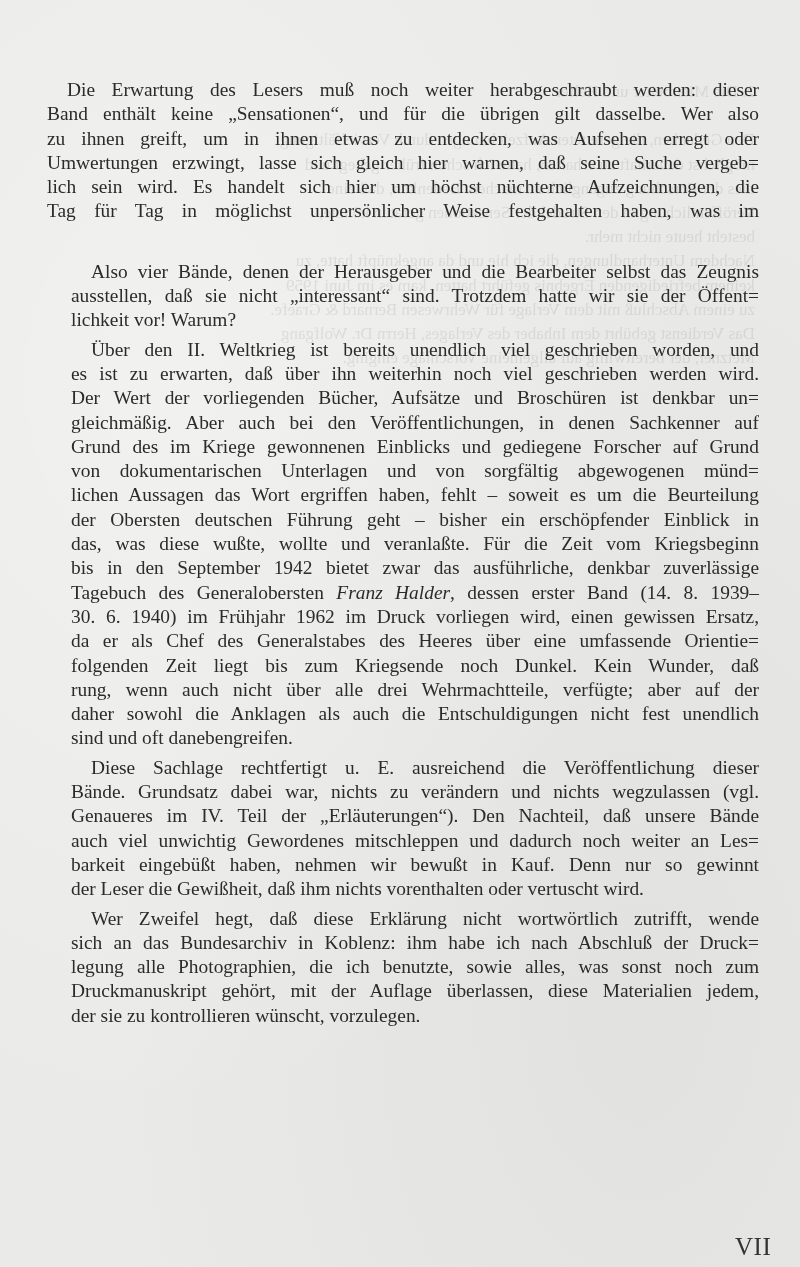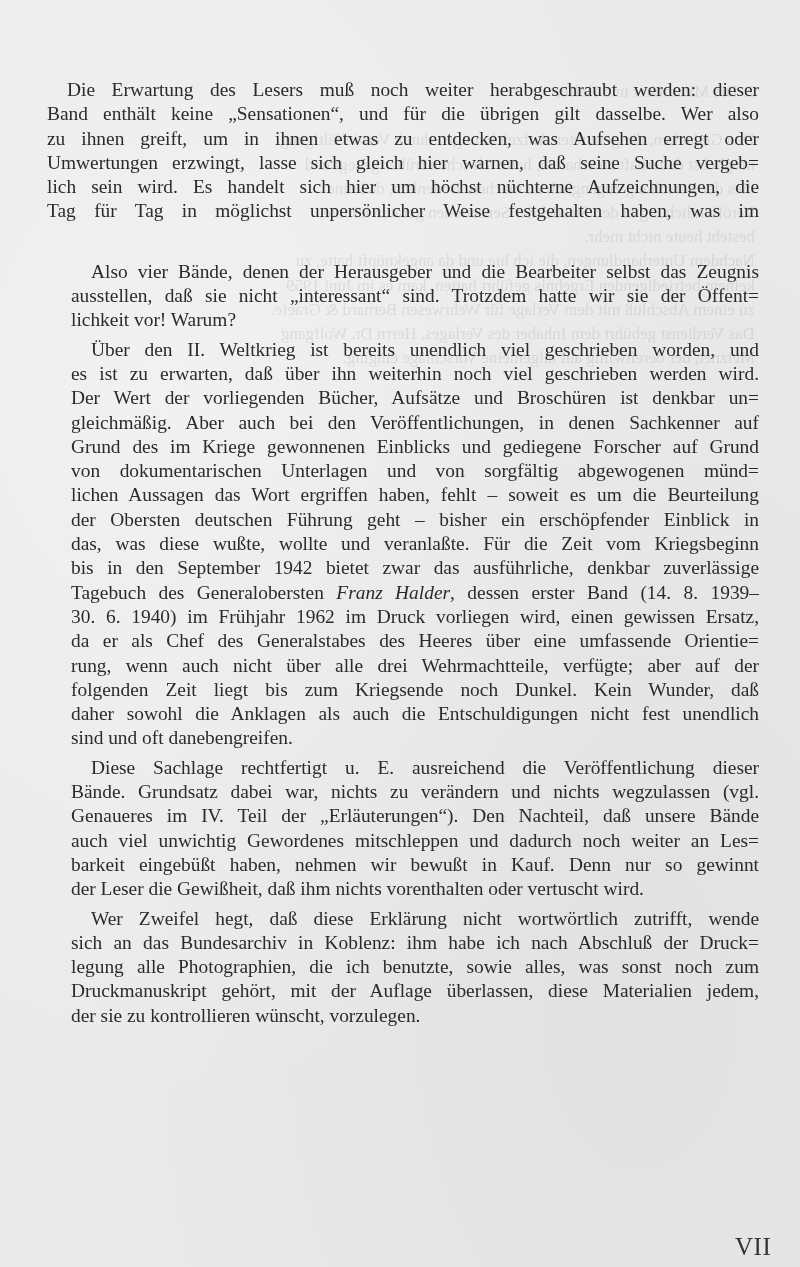--- a/index.html
+++ b/index.html
@@ -91,22 +91,22 @@
         <span class="line">gleichmäßig. Aber auch bei den Veröffentlichungen, in denen Sachkenner auf</span>
         <span class="line">Grund des im Kriege gewonnenen Einblicks und gediegene Forscher auf Grund</span>
         <span class="line">von dokumentarischen Unterlagen und von sorgfältig abgewogenen münd=</span>
         <span class="line">lichen Aussagen das Wort ergriffen haben, fehlt – soweit es um die Beurteilung</span>
         <span class="line">der Obersten deutschen Führung geht – bisher ein erschöpfender Einblick in</span>
         <span class="line">das, was diese wußte, wollte und veranlaßte. Für die Zeit vom Kriegsbeginn</span>
         <span class="line">bis in den September 1942 bietet zwar das ausführliche, denkbar zuverlässige</span>
         <span class="line"><span>Tagebuch des Generalobersten </span><span class="it">Franz Halder</span><span>, dessen erster Band (14. 8. 1939–</span></span>
         <span class="line">30. 6. 1940) im Frühjahr 1962 im Druck vorliegen wird, einen gewissen Ersatz,</span>
         <span class="line">da er als Chef des Generalstabes des Heeres über eine umfassende Orientie=</span>
+        <span class="line">folgenden Zeit liegt bis zum Kriegsende noch Dunkel. Kein Wunder, daß</span>
         <span class="line">rung, wenn auch nicht über alle drei Wehrmachtteile, verfügte; aber auf der</span>
-        <span class="line">folgenden Zeit liegt bis zum Kriegsende noch Dunkel. Kein Wunder, daß</span>
         <span class="line">daher sowohl die Anklagen als auch die Entschuldigungen nicht fest unendlich</span>
         <span class="line last">sind und oft danebengreifen.</span>
       </div>
       <div class="para">
         <span class="line indent">Diese Sachlage rechtfertigt u. E. ausreichend die Veröffentlichung dieser</span>
         <span class="line">Bände. Grundsatz dabei war, nichts zu verändern und nichts wegzulassen (vgl.</span>
         <span class="line">Genaueres im IV. Teil der „Erläuterungen“). Den Nachteil, daß unsere Bände</span>
         <span class="line">auch viel unwichtig Gewordenes mitschleppen und dadurch noch weiter an Les=</span>
         <span class="line">barkeit eingebüßt haben, nehmen wir bewußt in Kauf. Denn nur so gewinnt</span>
         <span class="line last">der Leser die Gewißheit, daß ihm nichts vorenthalten oder vertuscht wird.</span>

